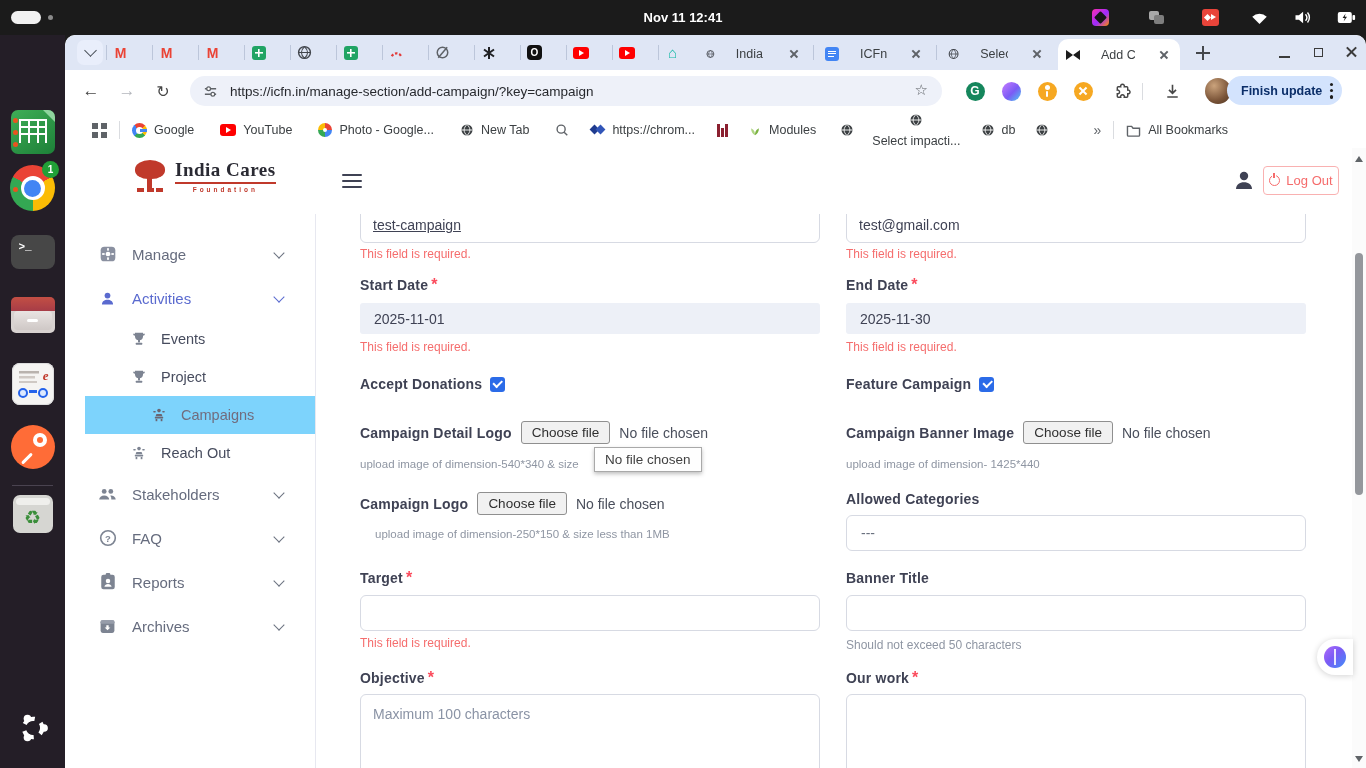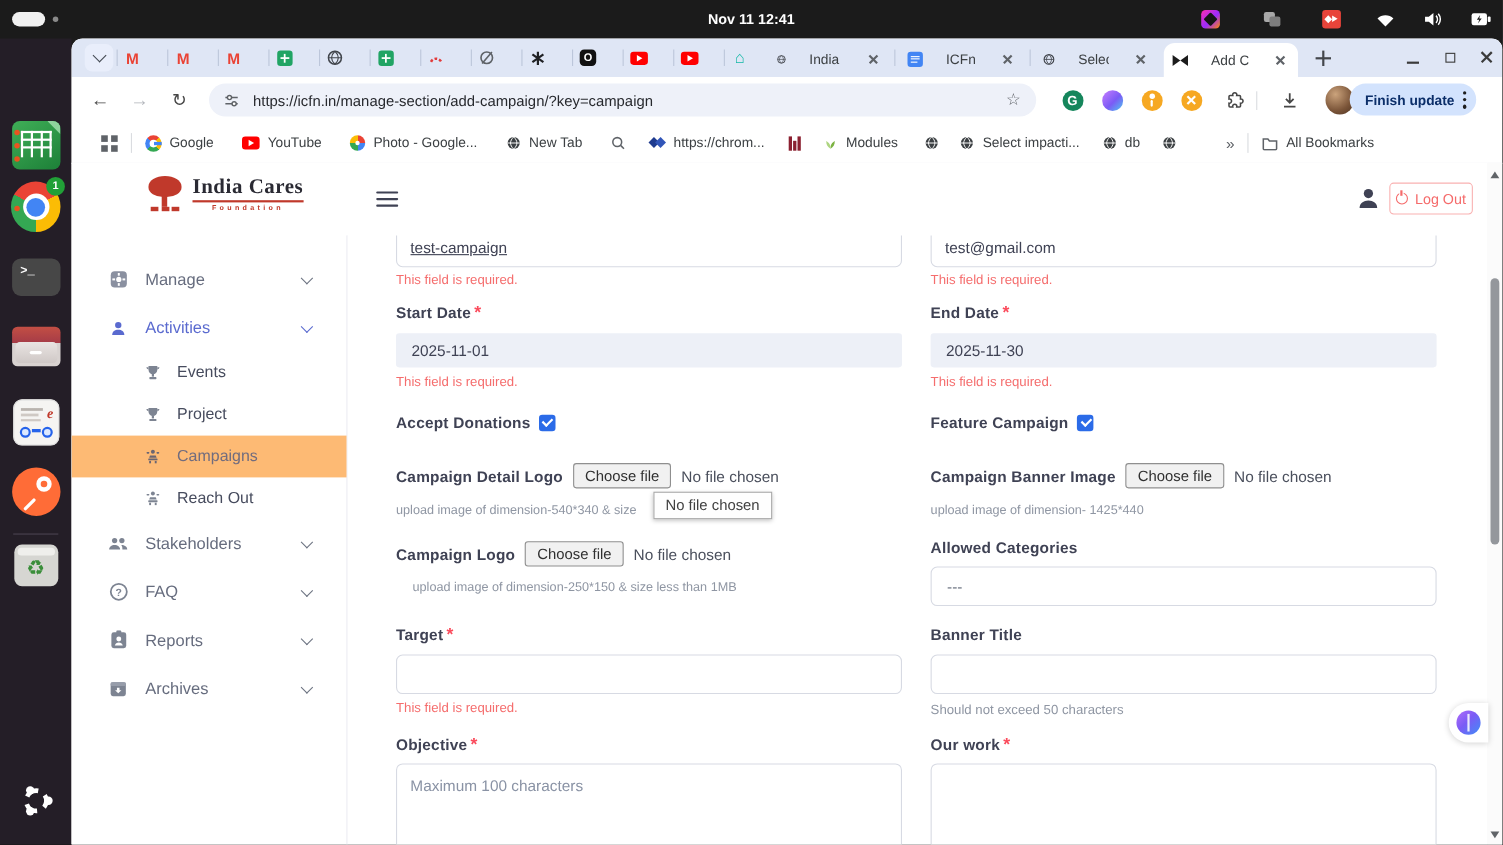--- a/index.html
+++ b/index.html
@@ -159,21 +159,21 @@
   .logout-btn{position:absolute;left:1198px;top:18px;width:76px;height:29px;border:1px solid #f9b1b1;border-radius:4px;display:flex;align-items:center;justify-content:center;gap:6px;color:#f56b6b;font-size:13px;background:#fff;box-sizing:border-box;}
   .pwr{width:11px;height:11px;border:1.6px solid #f56b6b;border-radius:50%;position:relative;box-sizing:border-box;}
   .pwr::before{content:"";position:absolute;left:2.9px;top:-3px;width:1.8px;height:5px;background:#f56b6b;box-shadow:0 0 0 1px #fff;}
   
   .sidebar{position:absolute;left:0;top:66px;width:251px;bottom:0;border-right:1px solid #e7e8f0;background:#fff;padding-top:18px;box-sizing:border-box;}
   .sitem{height:44px;display:flex;align-items:center;padding-left:33px;gap:15px;color:#666c7e;font-size:15px;position:relative;}
   .subitem{height:38px;display:flex;align-items:center;padding-left:64px;gap:13px;color:#474c5e;font-size:14.5px;position:relative;}
   .sitem .chv{position:absolute;right:32px;width:7px;height:7px;border-right:1.6px solid #6b7280;border-bottom:1.6px solid #6b7280;transform:rotate(45deg);margin-top:-3px;}
   .sitem.active{color:#5a6acf;}
   .sitem.active .chv{border-color:#5a6acf;}
-  .subitem.hl{background:#fdba74;color:#716c7e;}
+  .subitem.hl{background:#7dd3fc;color:#716c7e;margin-left:20px;}
   .sic{width:19px;height:19px;display:flex;align-items:center;justify-content:center;flex:0 0 auto;}
   
   .form-area{position:absolute;left:251px;top:66px;right:14px;bottom:0;overflow:hidden;background:#fff;}
   .fcol-l{left:44px;width:460px;}
   .fcol-r{left:530px;width:460px;}
   .tinput{position:absolute;height:36px;border:1px solid #d7dae3;border-radius:6px;box-sizing:border-box;font-size:14px;color:#3f4254;padding:0 12px;background:#fff;outline:none;font-family:"Liberation Sans",sans-serif;width:460px;}
   .err{position:absolute;font-size:12px;color:#f56d6d;}
   .flabel{font-size:14px;font-weight:700;color:#3f4254;letter-spacing:.2px;}
   .req{color:#fb4b5c;font-weight:700;margin-left:3px;}
   .dateinput{position:absolute;height:31px;background:#edf0f7;border-radius:3px;display:flex;align-items:center;padding-left:14px;font-size:14px;color:#3f4254;box-sizing:border-box;width:460px;}
@@ -482,21 +482,21 @@
             <path d="M8 14c0-4-1-6-4.5-8 .2 4.2 1.5 6.2 4.5 8z" fill="#aed581"></path>
           </svg>
         <span>Modules</span>
         </span>
       <span class="bk" style="margin-left:24px;">
         <svg width="14" height="14" viewBox="0 0 16 16">
             <circle cx="8" cy="8" r="6.3" fill="#3c4043"></circle>
             <path d="M1.7 8h12.6M8 1.7c-4.4 4.2-4.4 8.4 0 12.6M8 1.7c4.4 4.2 4.4 8.4 0 12.6" stroke="#fff" stroke-width="1" fill="none"></path>
           </svg>
         </span>
-      <span class="bk" style="margin-left:18px;">
+      <span class="bk" style="margin-left:18px;flex-direction:column;">
         <svg width="14" height="14" viewBox="0 0 16 16">
             <circle cx="8" cy="8" r="6.3" fill="#3c4043"></circle>
             <path d="M1.7 8h12.6M8 1.7c-4.4 4.2-4.4 8.4 0 12.6M8 1.7c4.4 4.2 4.4 8.4 0 12.6" stroke="#fff" stroke-width="1" fill="none"></path>
           </svg>
         <span>Select impacti...</span>
         </span>
       <span class="bk" style="margin-left:20px;">
         <svg width="14" height="14" viewBox="0 0 16 16">
             <circle cx="8" cy="8" r="6.3" fill="#3c4043"></circle>
             <path d="M1.7 8h12.6M8 1.7c-4.4 4.2-4.4 8.4 0 12.6M8 1.7c4.4 4.2 4.4 8.4 0 12.6" stroke="#fff" stroke-width="1" fill="none"></path>

